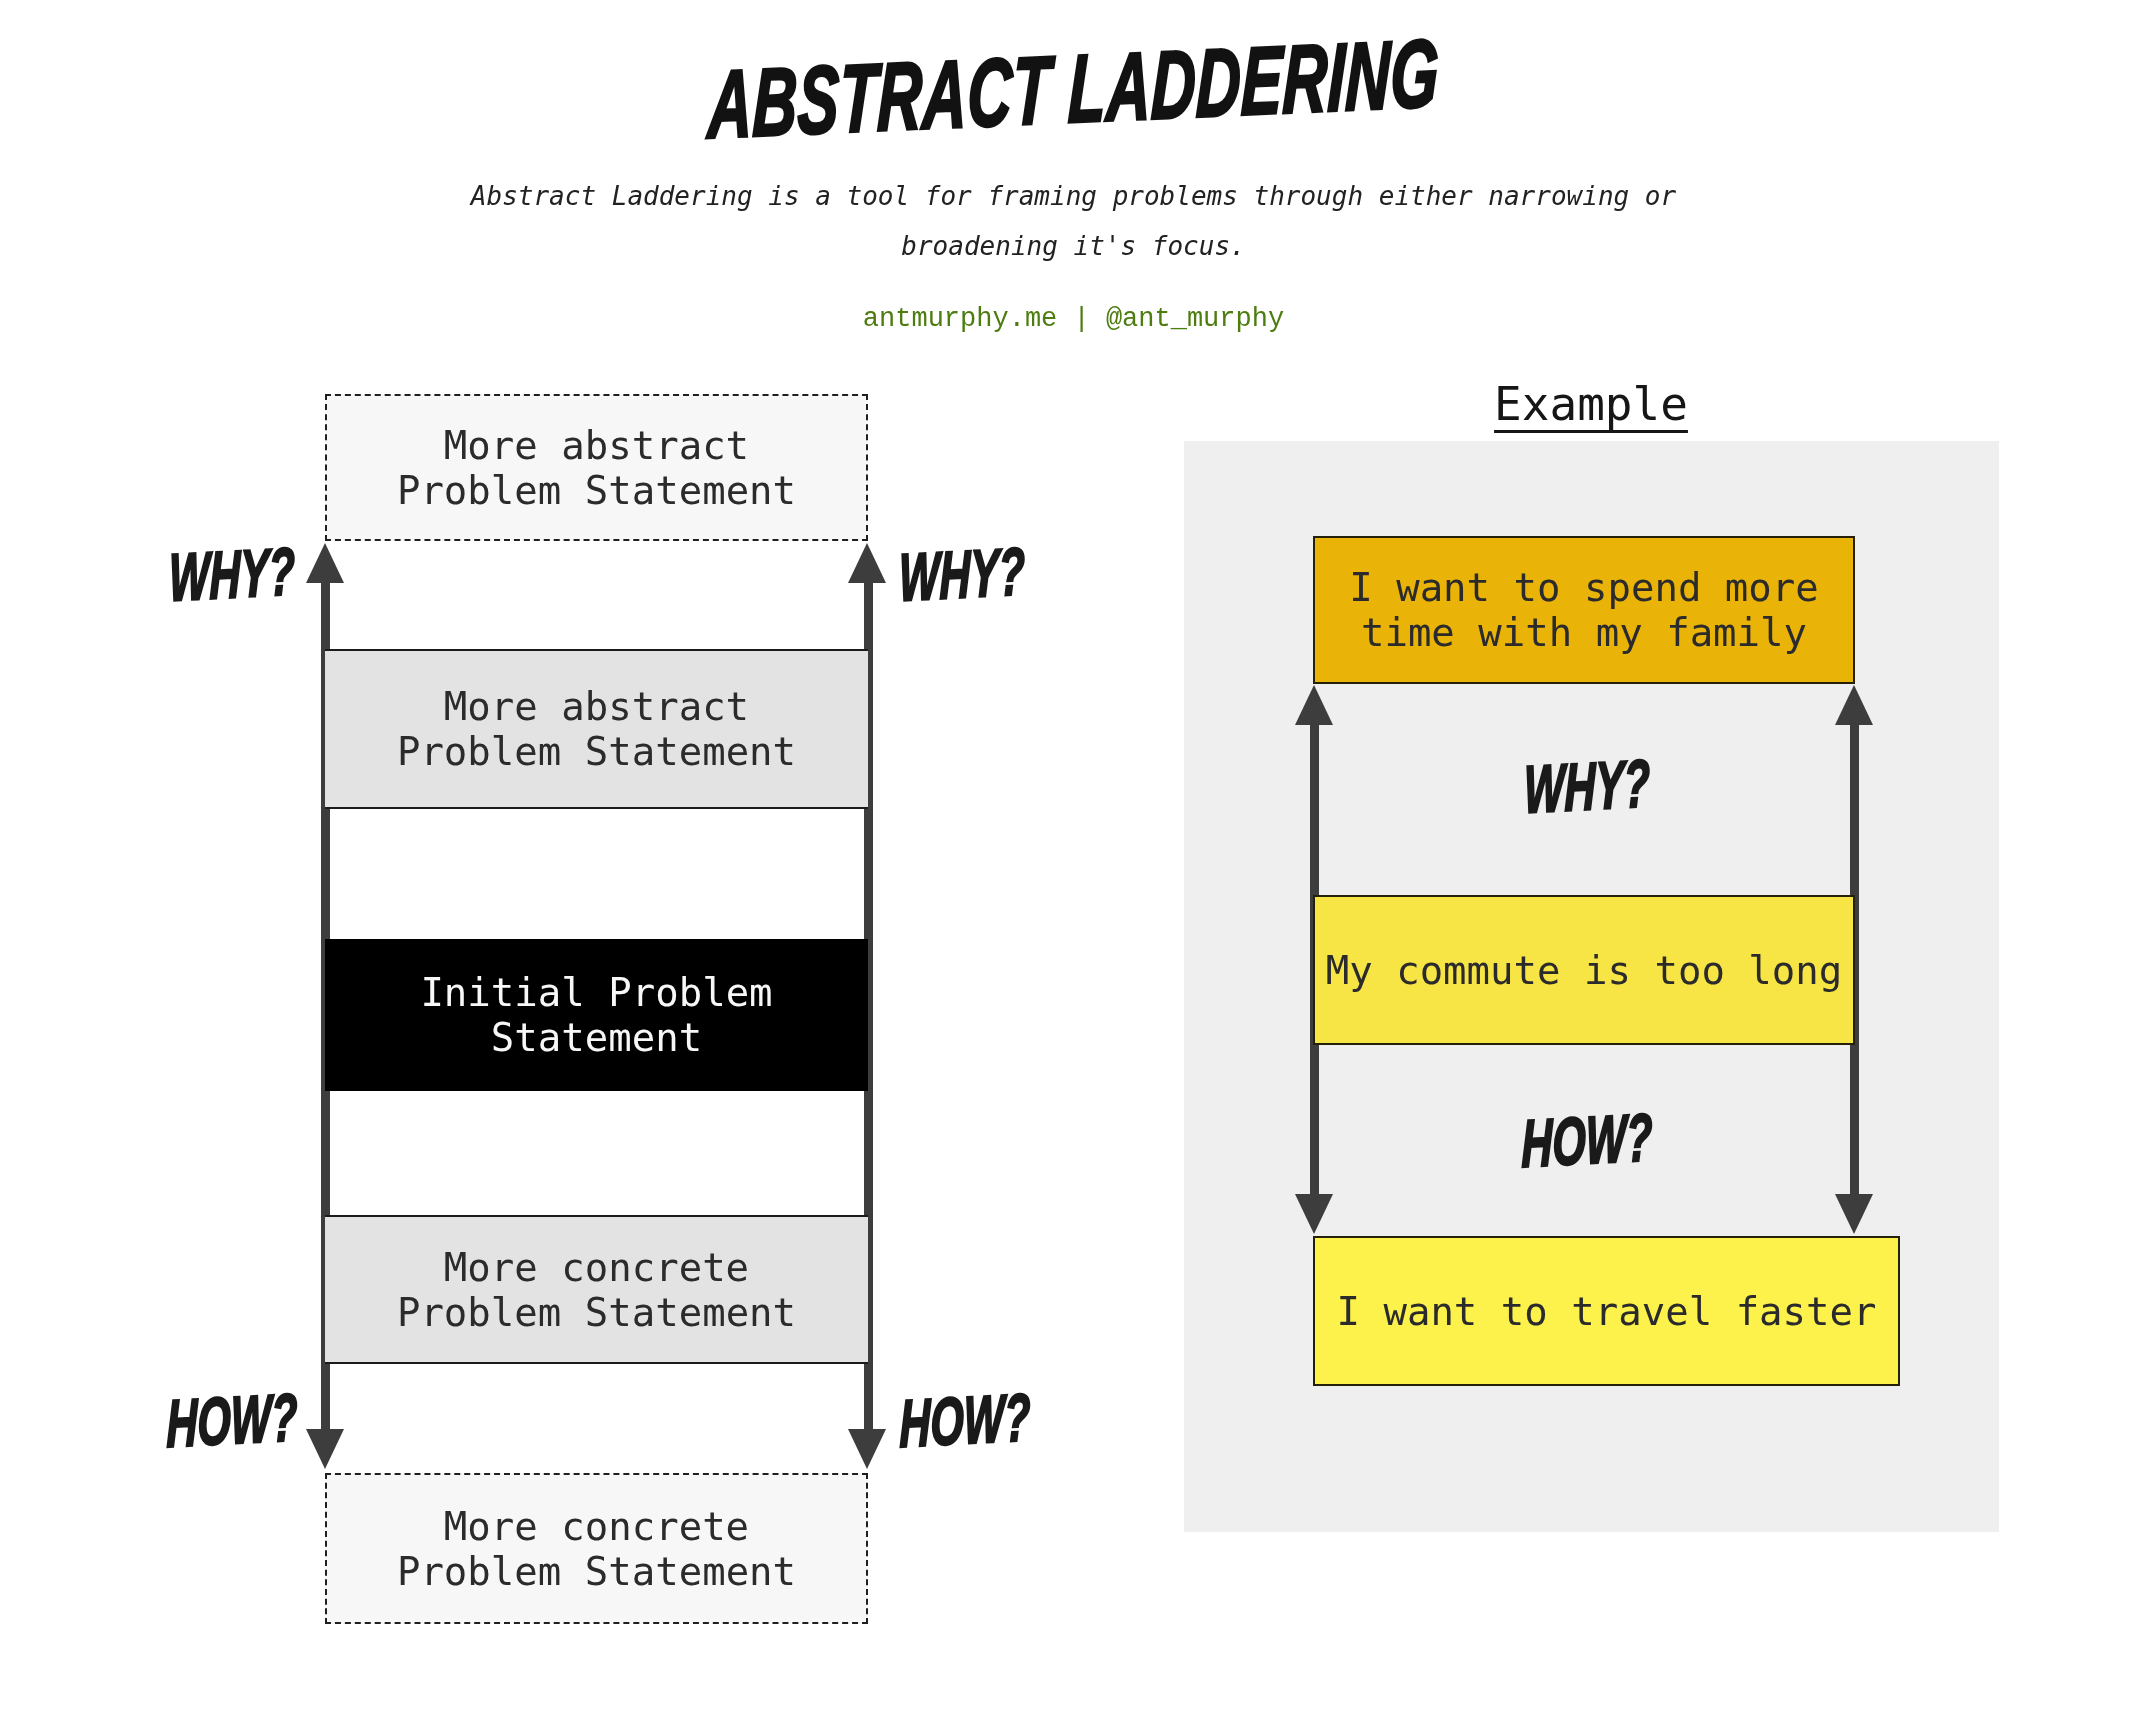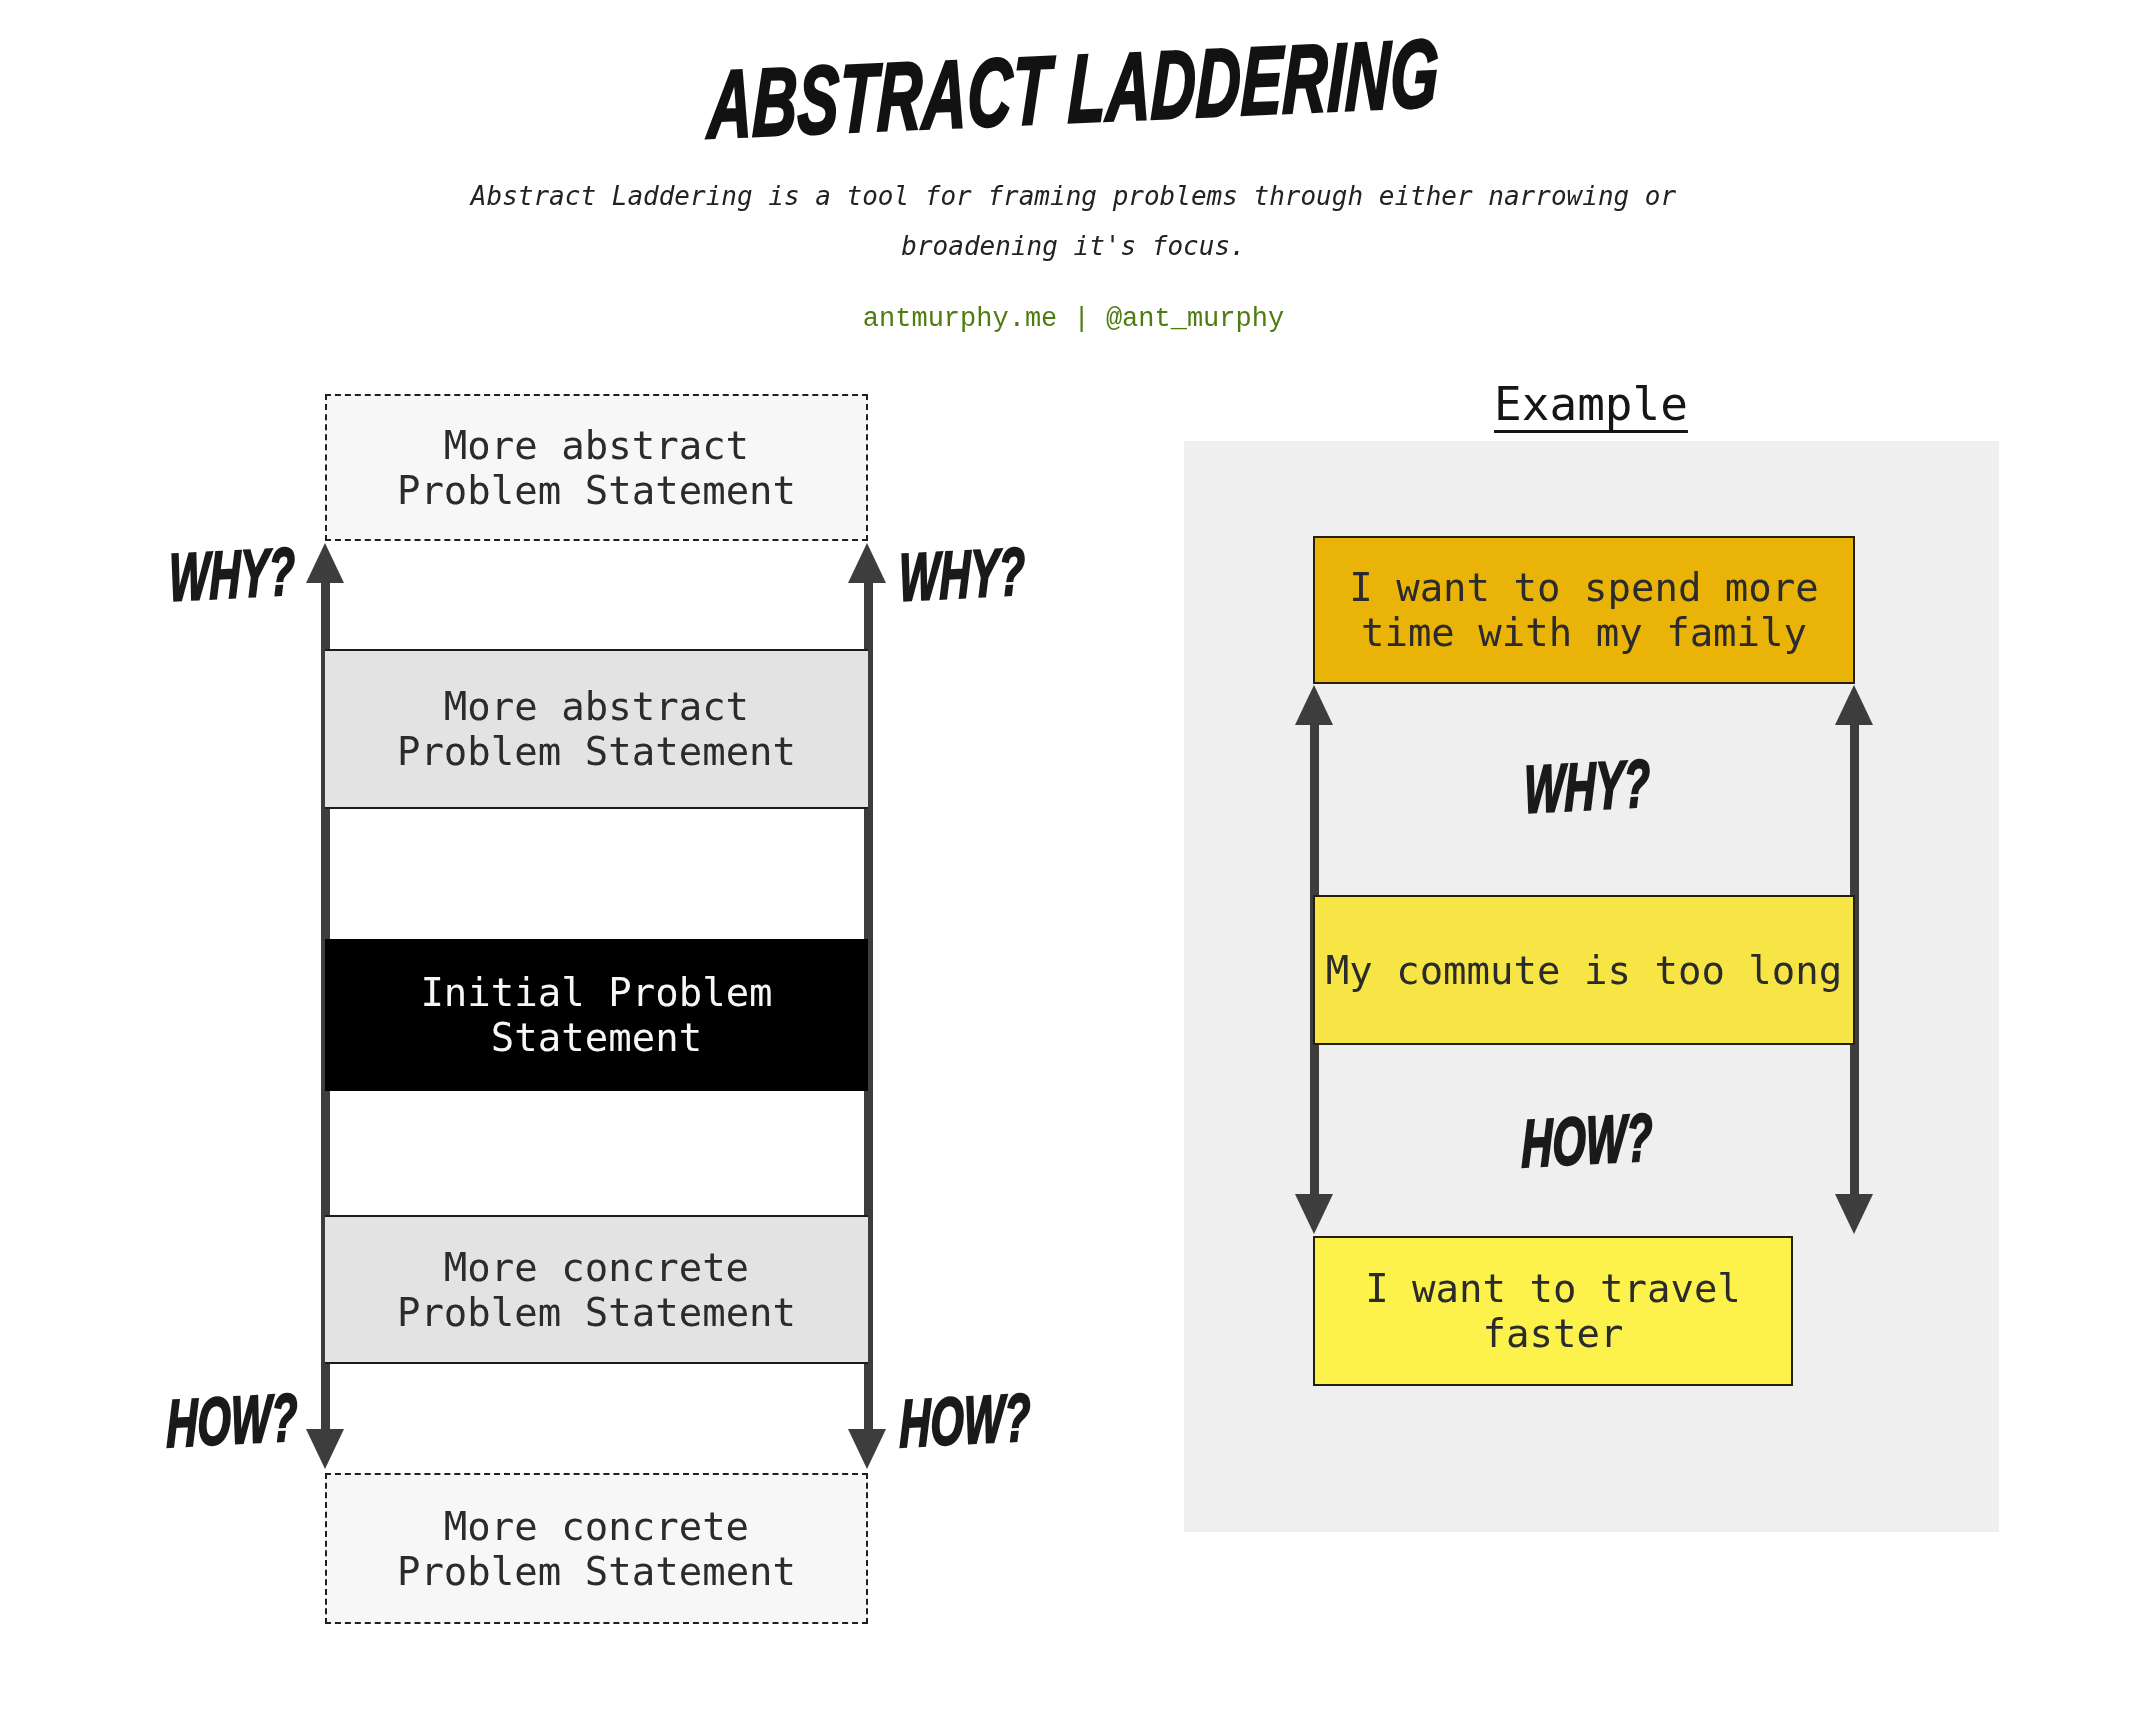--- a/index.html
+++ b/index.html
@@ -138,17 +138,17 @@
       <div class="rail" style="left:1850px;top:719px;height:480px;"></div>
       <div class="ah down" style="left:1835px;top:1194px;"></div>
     </div>
 
     <div class="shout" style="left:1587px;top:786px;">WHY?</div>
     <div class="shout" style="left:1587px;top:1140px;">HOW?</div>
 
     <div class="box ex-box" style="left: 1313px; top: 536px; width: 542px; height: 148px; background-color: #eab308;">I want to spend more
 time with my family</div>
     <div class="box ex-box" style="left: 1313px; top: 895px; width: 542px; height: 150px; background-color: rgb(247, 228, 69);">My commute is too long</div>
-    <div class="box ex-box" style="left: 1313px; top: 1236px; width: 480px; height: 150px; background-color: rgb(252, 242, 75);">I want to travel faster</div>
+    <div class="box ex-box" style="left: 1313px; top: 1236px; width: 587px; height: 150px; background-color: rgb(252, 242, 75);">I want to travel faster</div>
   </section>
 
 </div>
 
 
 </body></html>

